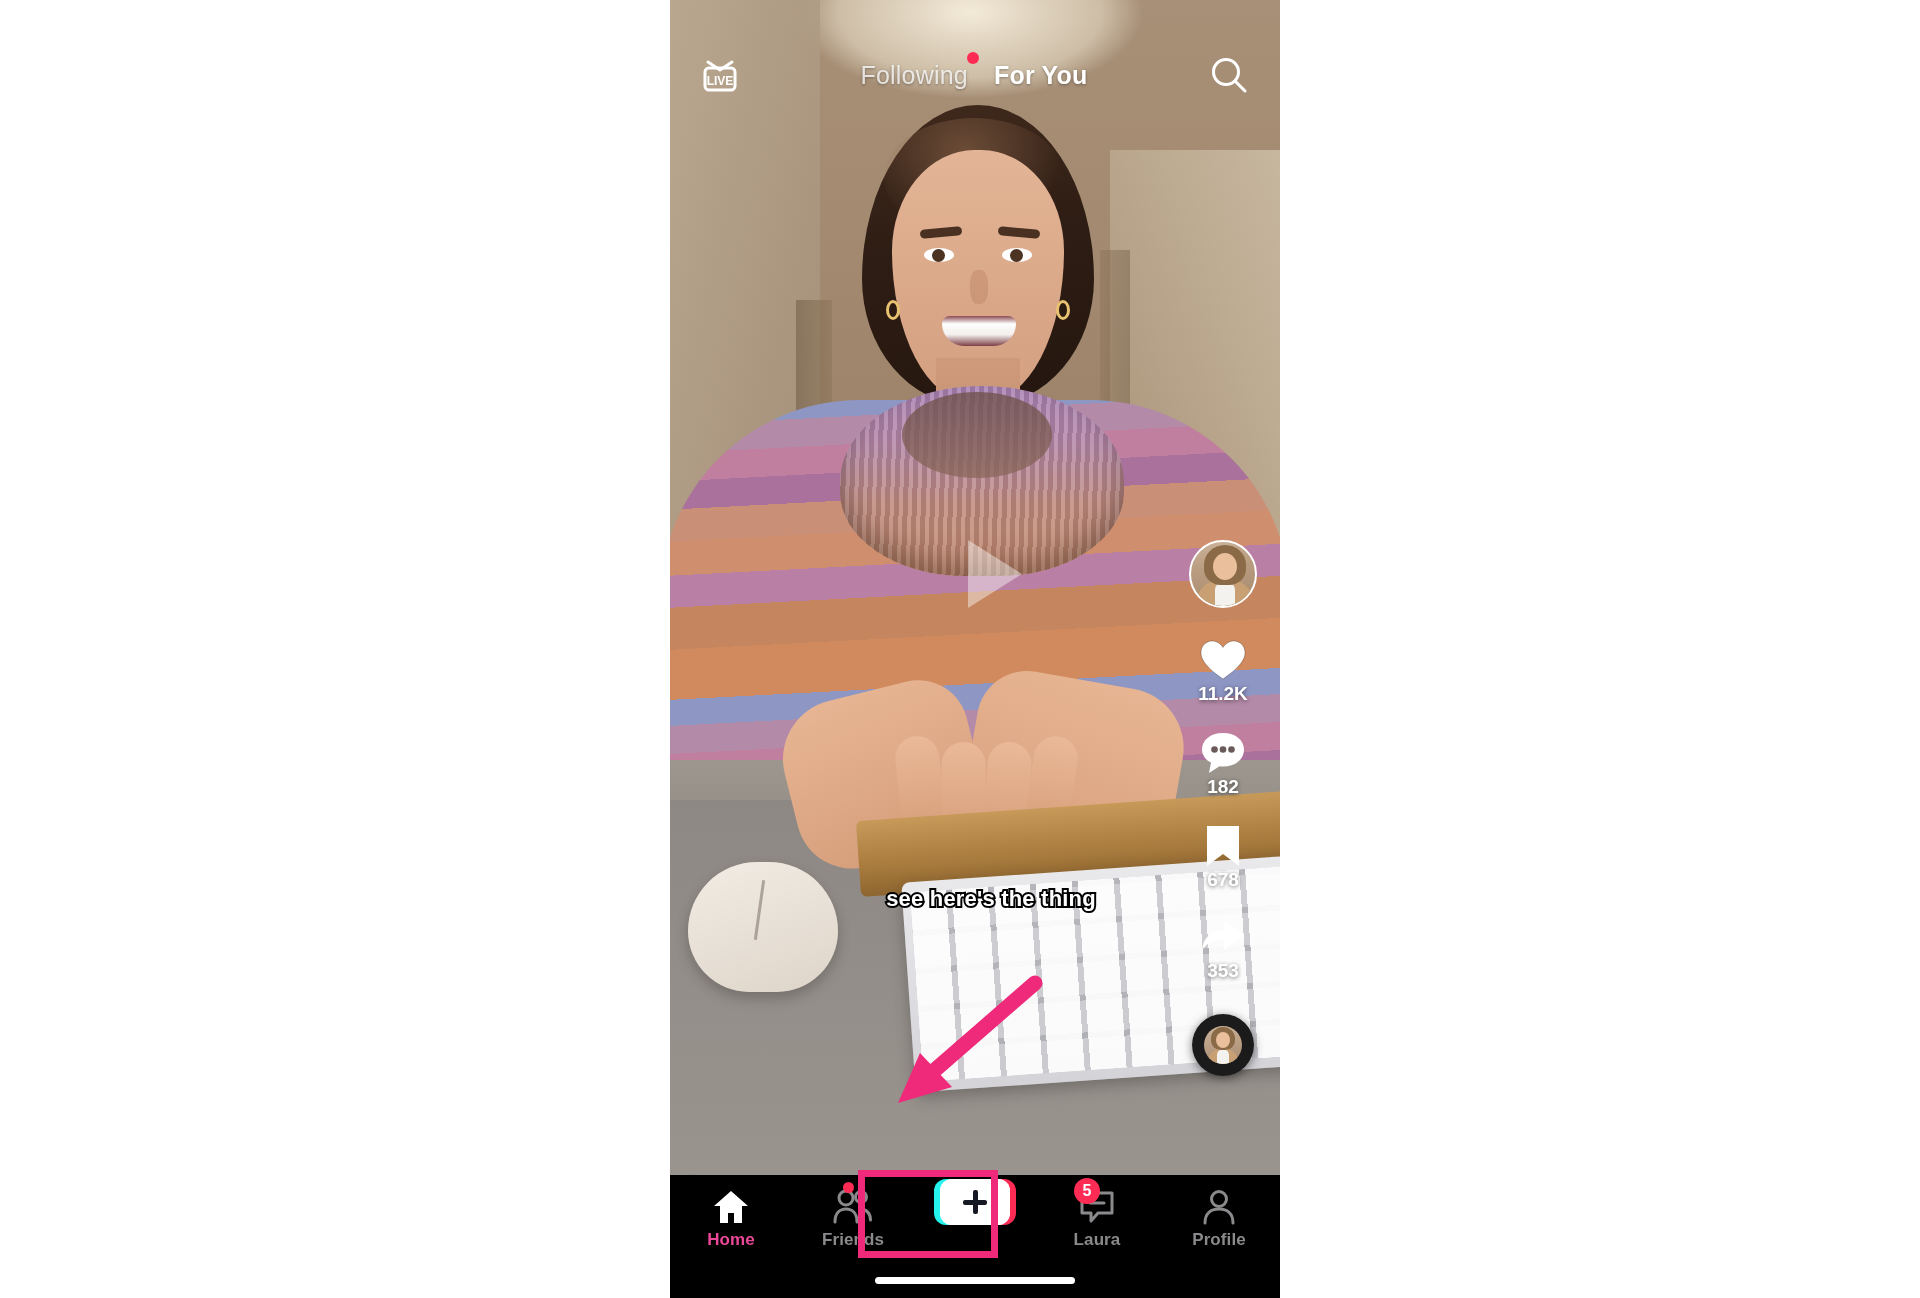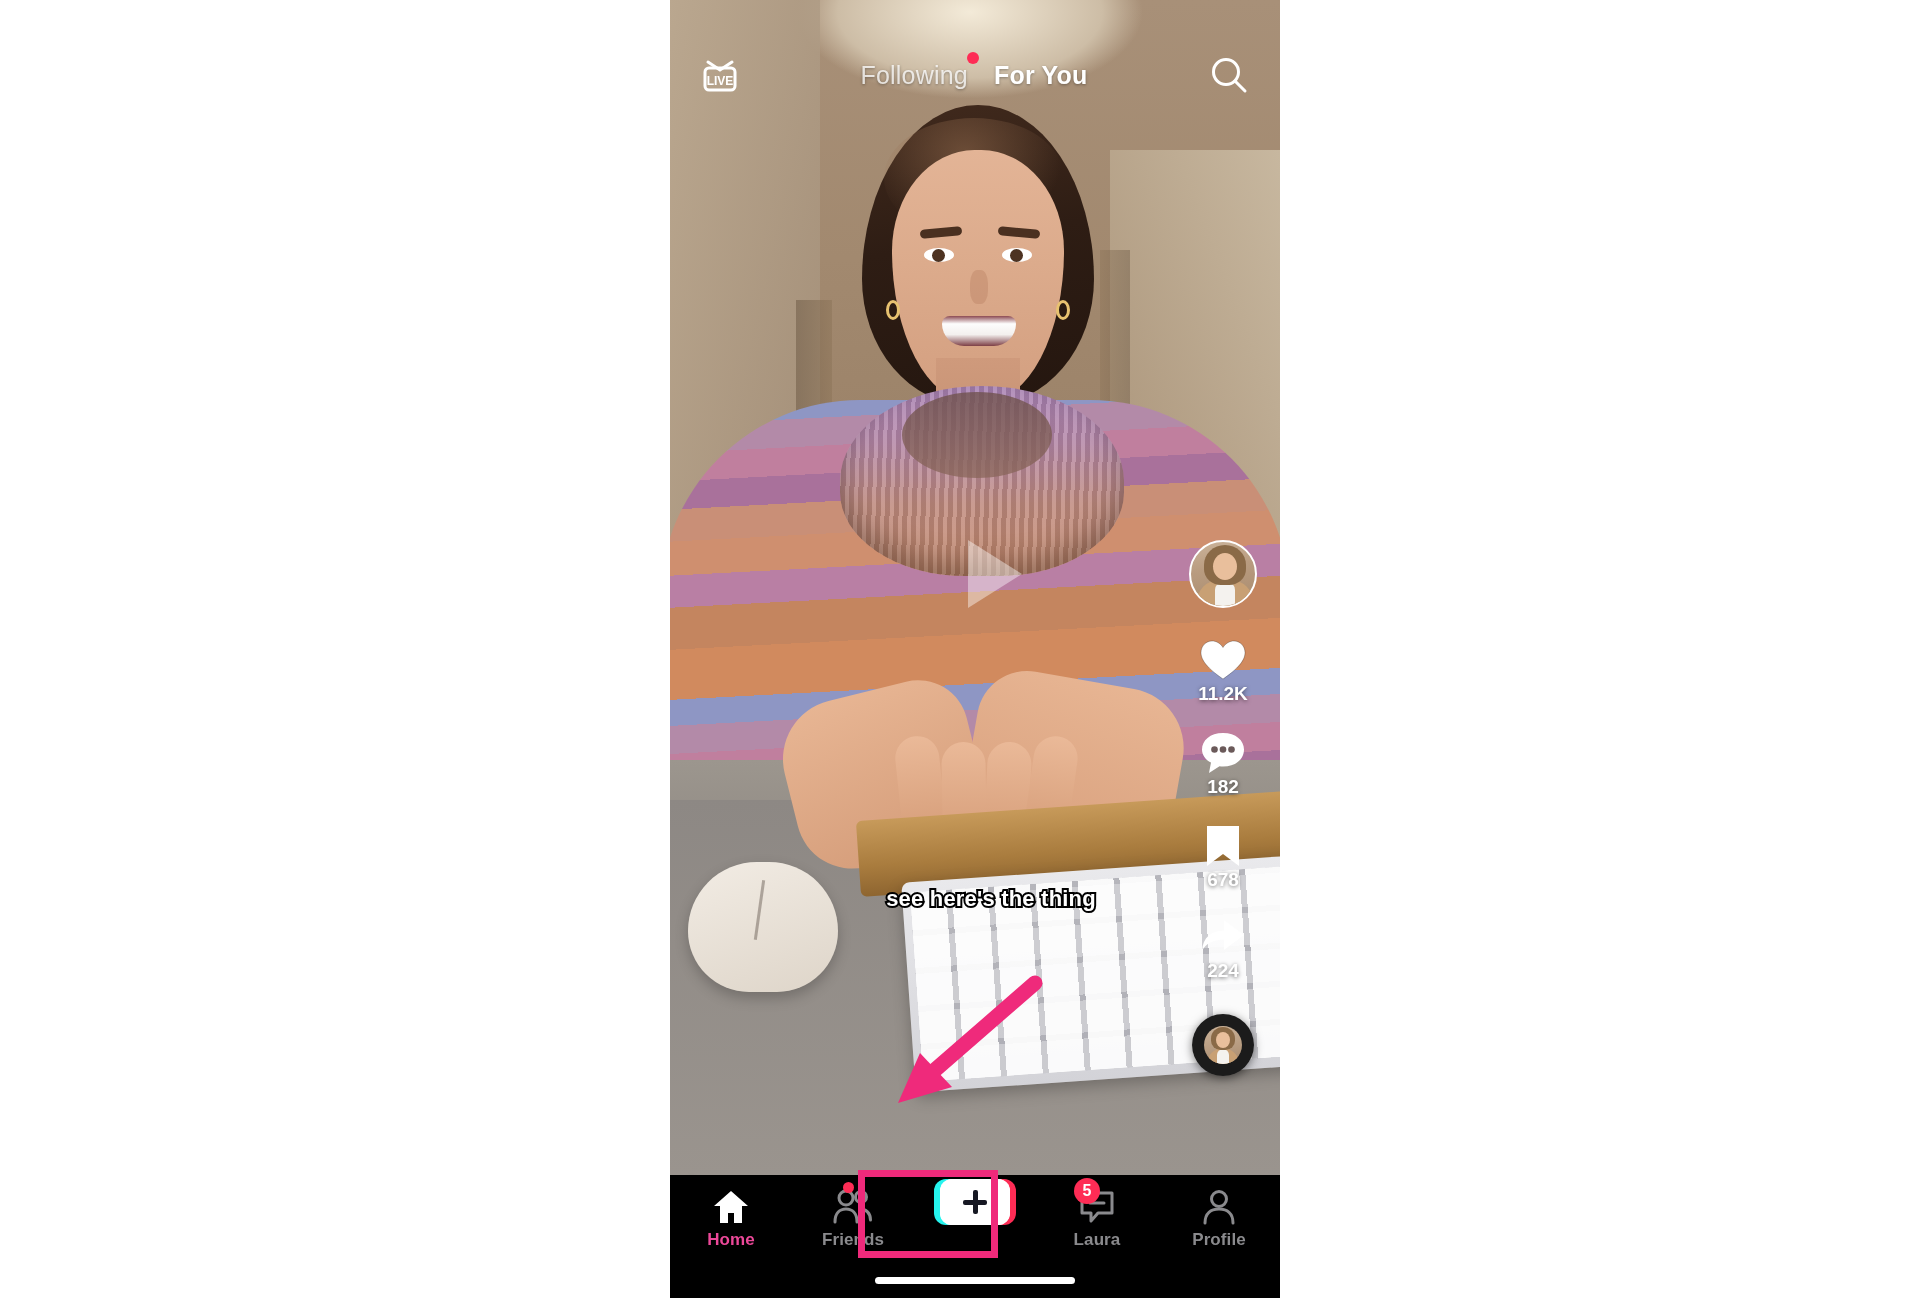--- a/index.html
+++ b/index.html
@@ -392,21 +392,21 @@
         <svg width="38" height="44" viewBox="0 0 38 44">
           <path d="M3 2 H35 V42 L19 30 L3 42 Z" fill="#fff"></path>
         </svg>
         <span class="rail-count">678</span>
       </div>
 
       <div class="rail-item">
         <svg width="48" height="42" viewBox="0 0 48 42">
           <path d="M3 34 C4 20 12 14 25 13.5 V3 L45 18 L25 33 V22.5 C14 23 7 26 3 34Z" fill="#fff"></path>
         </svg>
-        <span class="rail-count">224</span>
+        <span class="rail-count">353</span>
       </div>
 
       <div class="disc">
         <div class="disc-in">
           <div class="av-body"></div>
           <div class="av-shirt"></div>
           <div class="av-hair"></div>
           <div class="av-face"></div>
         </div>
       </div>

